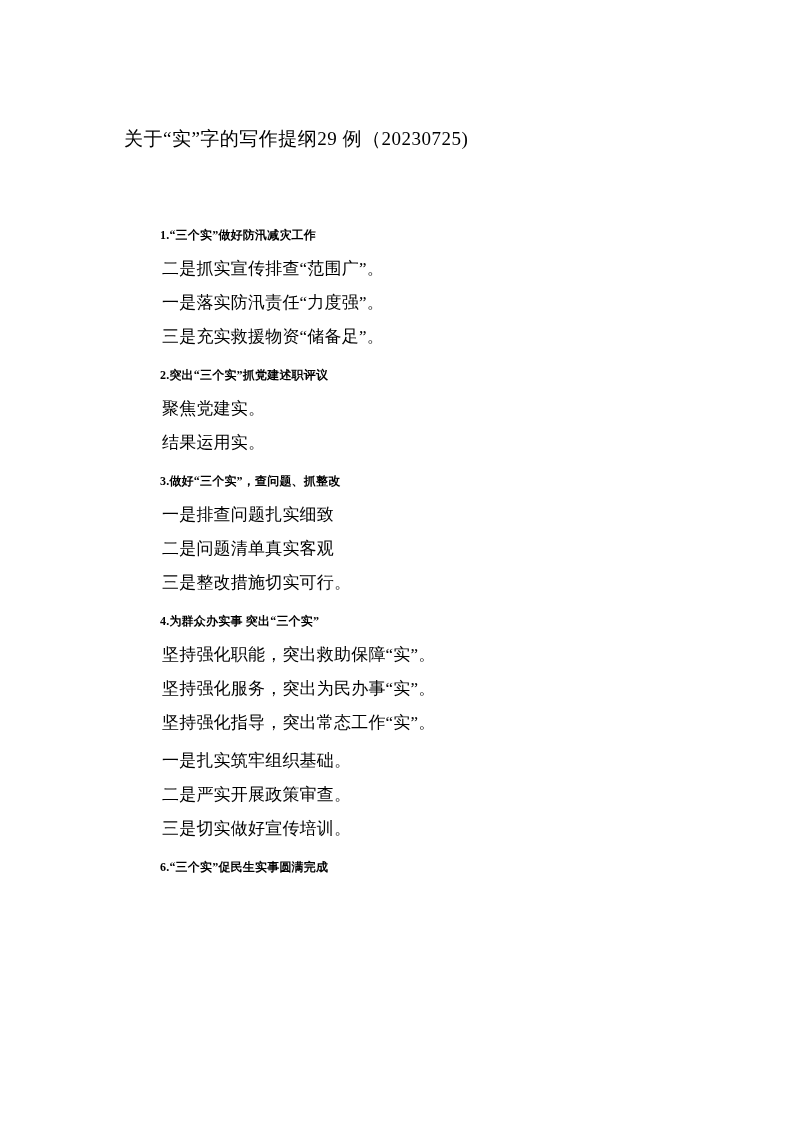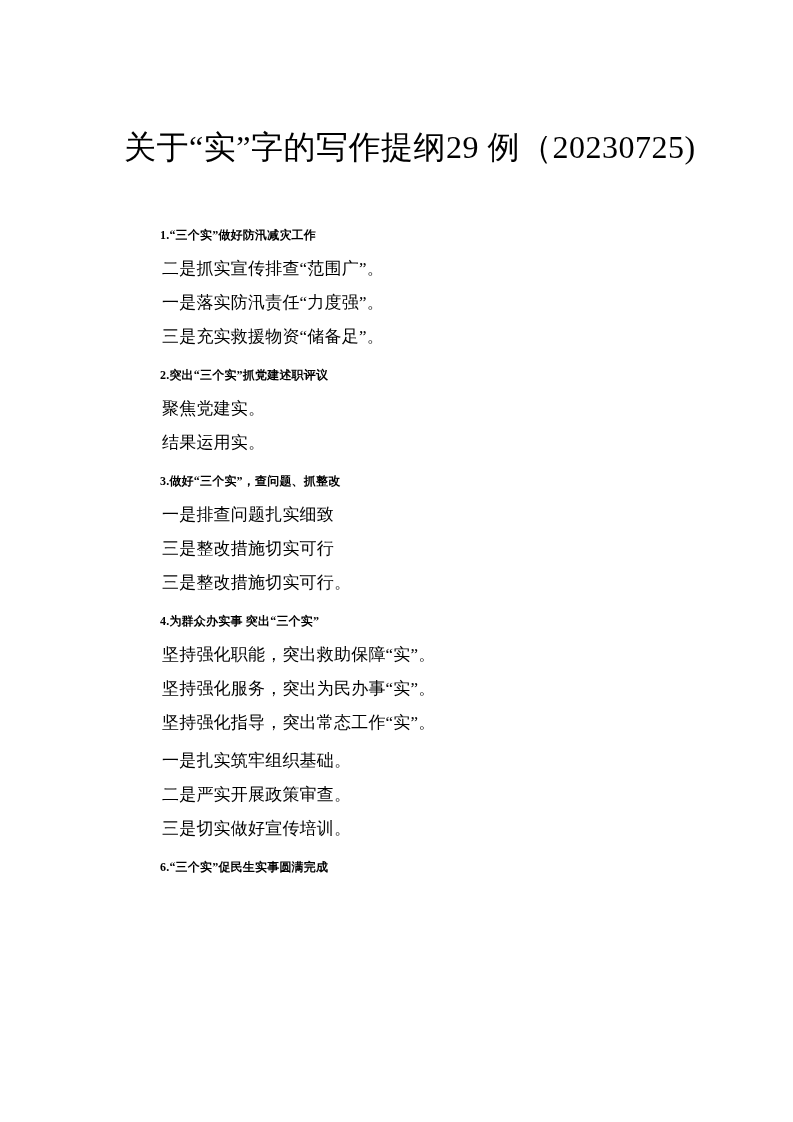--- a/index.html
+++ b/index.html
@@ -16,21 +16,21 @@
   }
   .page {
     position: relative;
     width: 793px;
     height: 1122px;
     box-sizing: border-box;
     padding: 0;
   }
   .doc-title {
     font-family: "Liberation Serif", "DejaVu Serif", serif;
-    font-size: 32px;
+    font-size: 19px;
     font-weight: normal;
     text-align: left;
     margin: 0;
     padding: 0;
     position: absolute;
     left: 124px;
     top: 126px;
     letter-spacing: 0.5px;
     white-space: nowrap;
   }
@@ -78,21 +78,21 @@
 
     <div class="section">
       <div class="sec-head">2.突出“三个实”抓党建述职评议</div>
       <div class="sec-line">聚焦党建实。</div>
       <div class="sec-line">结果运用实。</div>
     </div>
 
     <div class="section">
       <div class="sec-head">3.做好“三个实”，查问题、抓整改</div>
       <div class="sec-line">一是排查问题扎实细致</div>
-      <div class="sec-line">三是整改措施切实可行</div>
+      <div class="sec-line">二是问题清单真实客观</div>
       <div class="sec-line">三是整改措施切实可行。</div>
     </div>
 
     <div class="section">
       <div class="sec-head">4.为群众办实事  突出“三个实”</div>
       <div class="sec-line">坚持强化职能，突出救助保障“实”。</div>
       <div class="sec-line">坚持强化服务，突出为民办事“实”。</div>
       <div class="sec-line">坚持强化指导，突出常态工作“实”。</div>
     </div>
 

